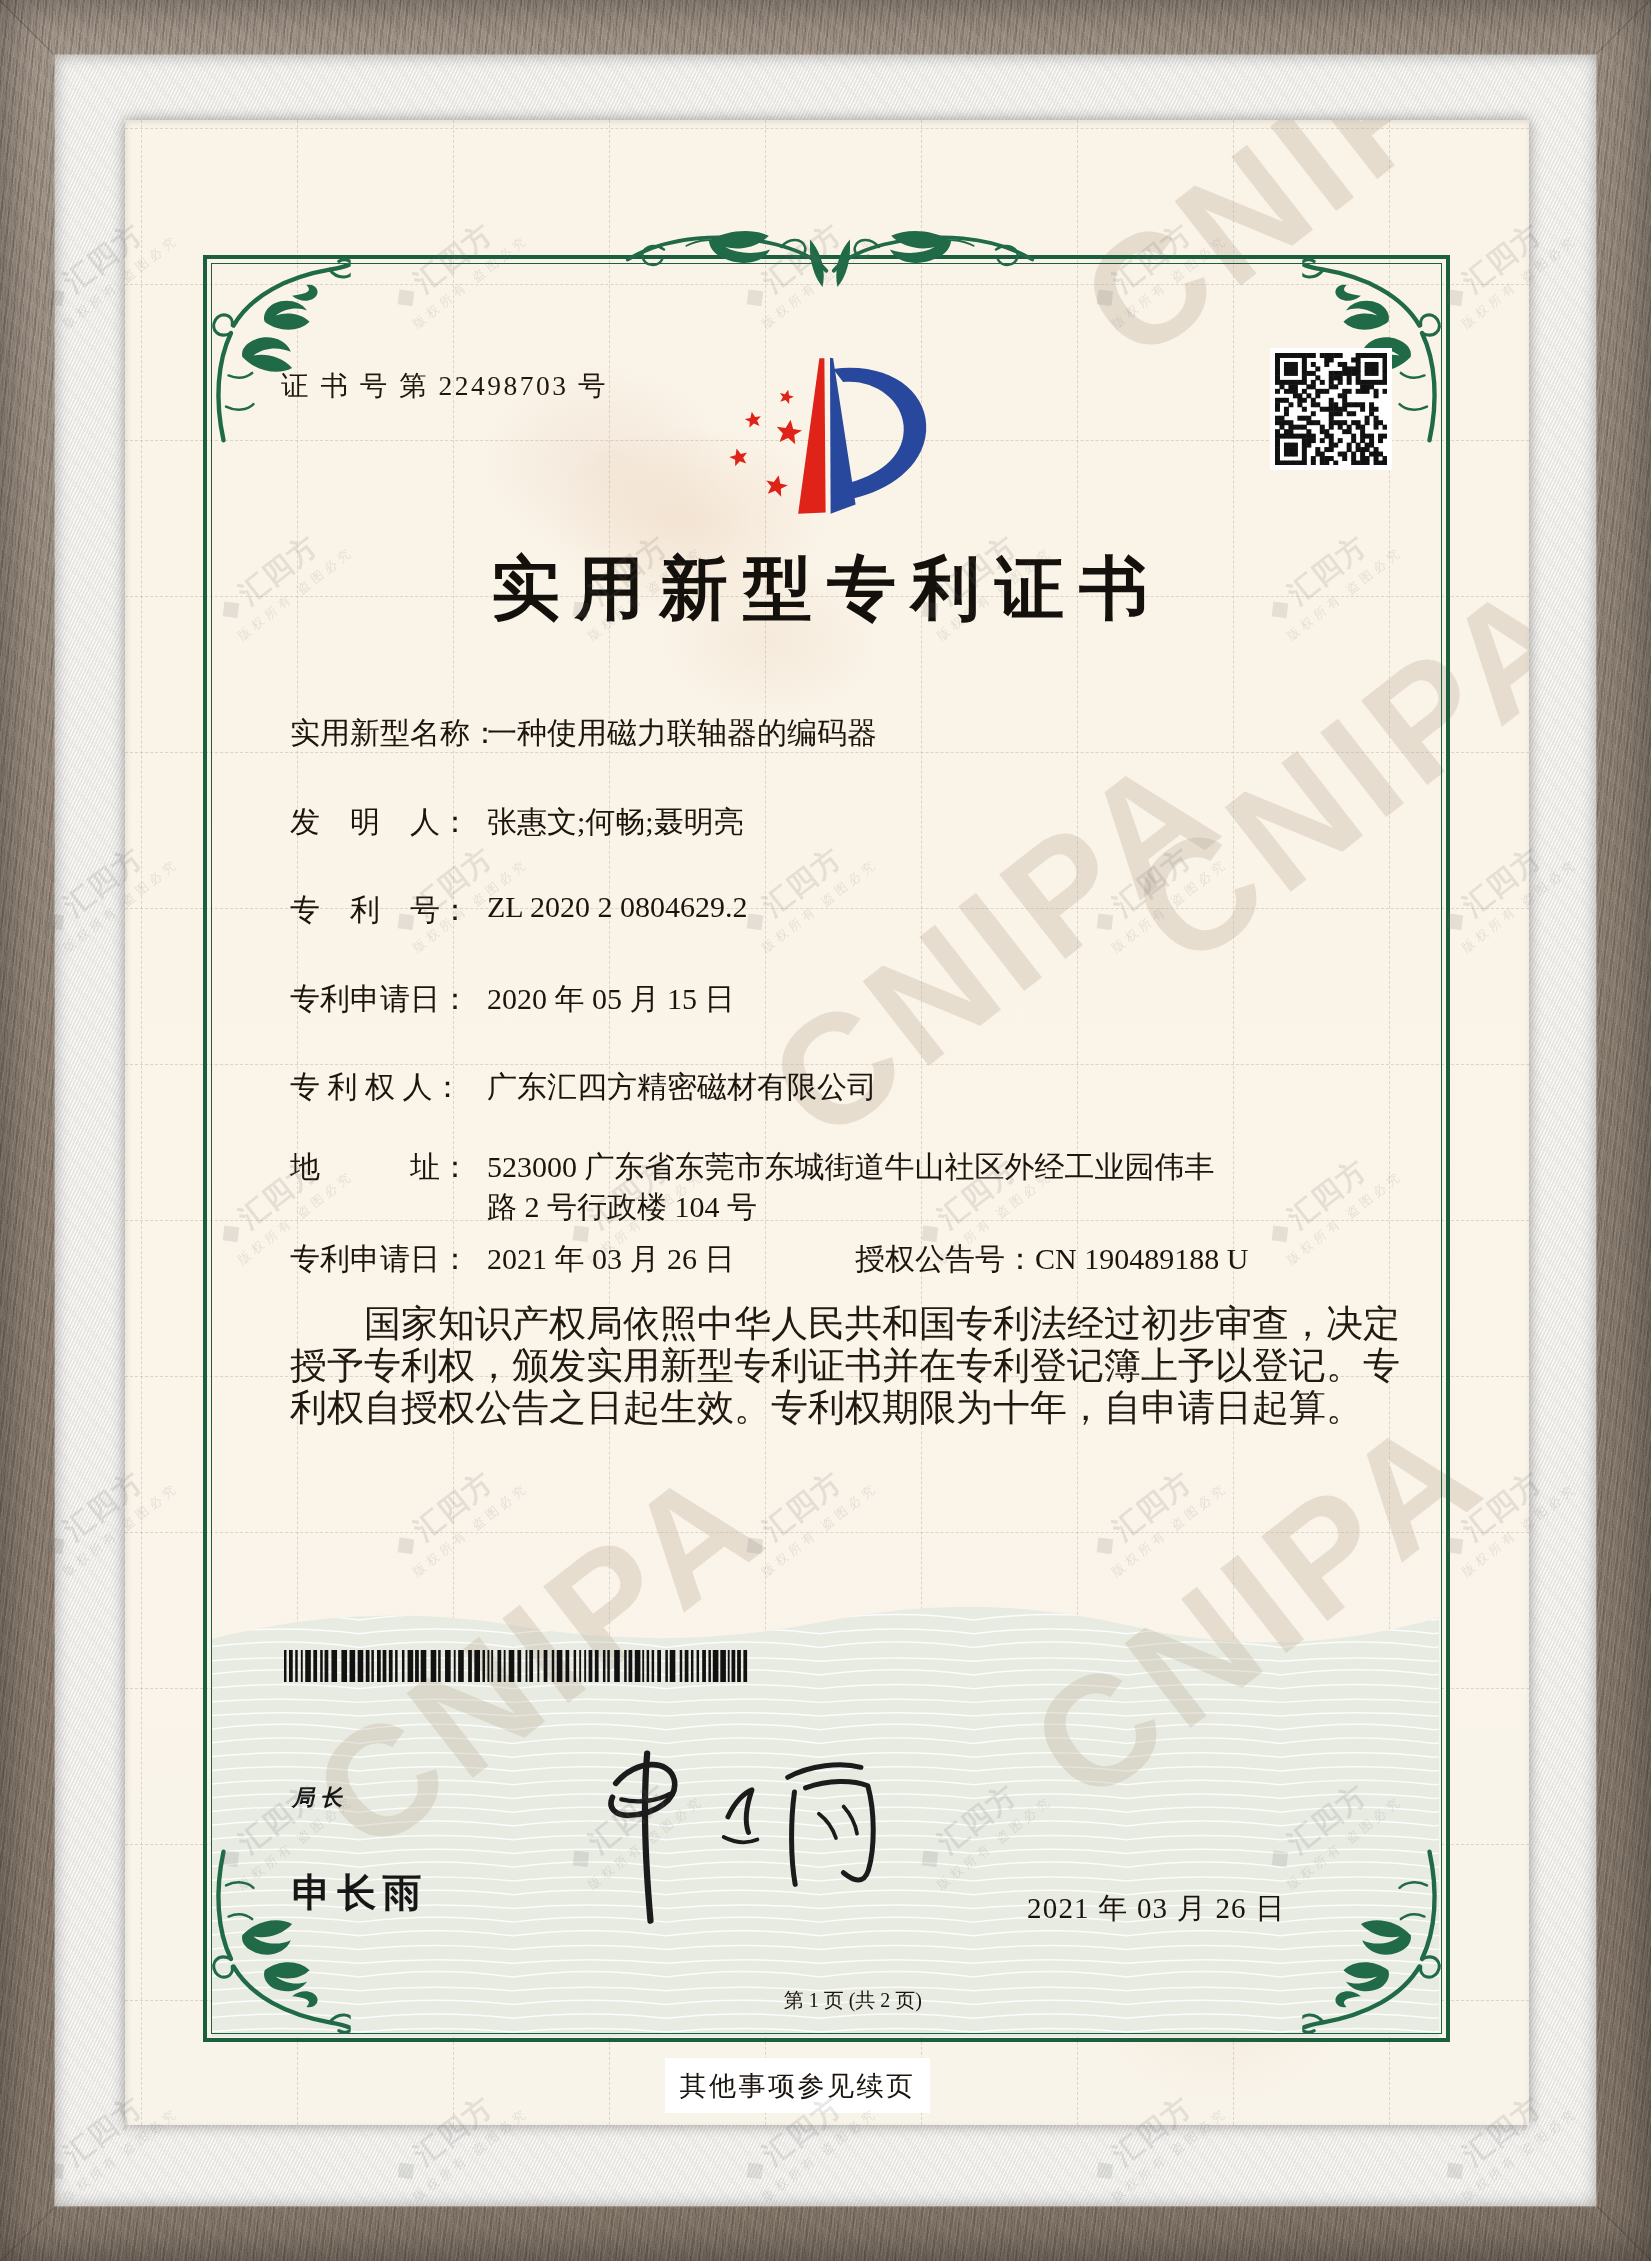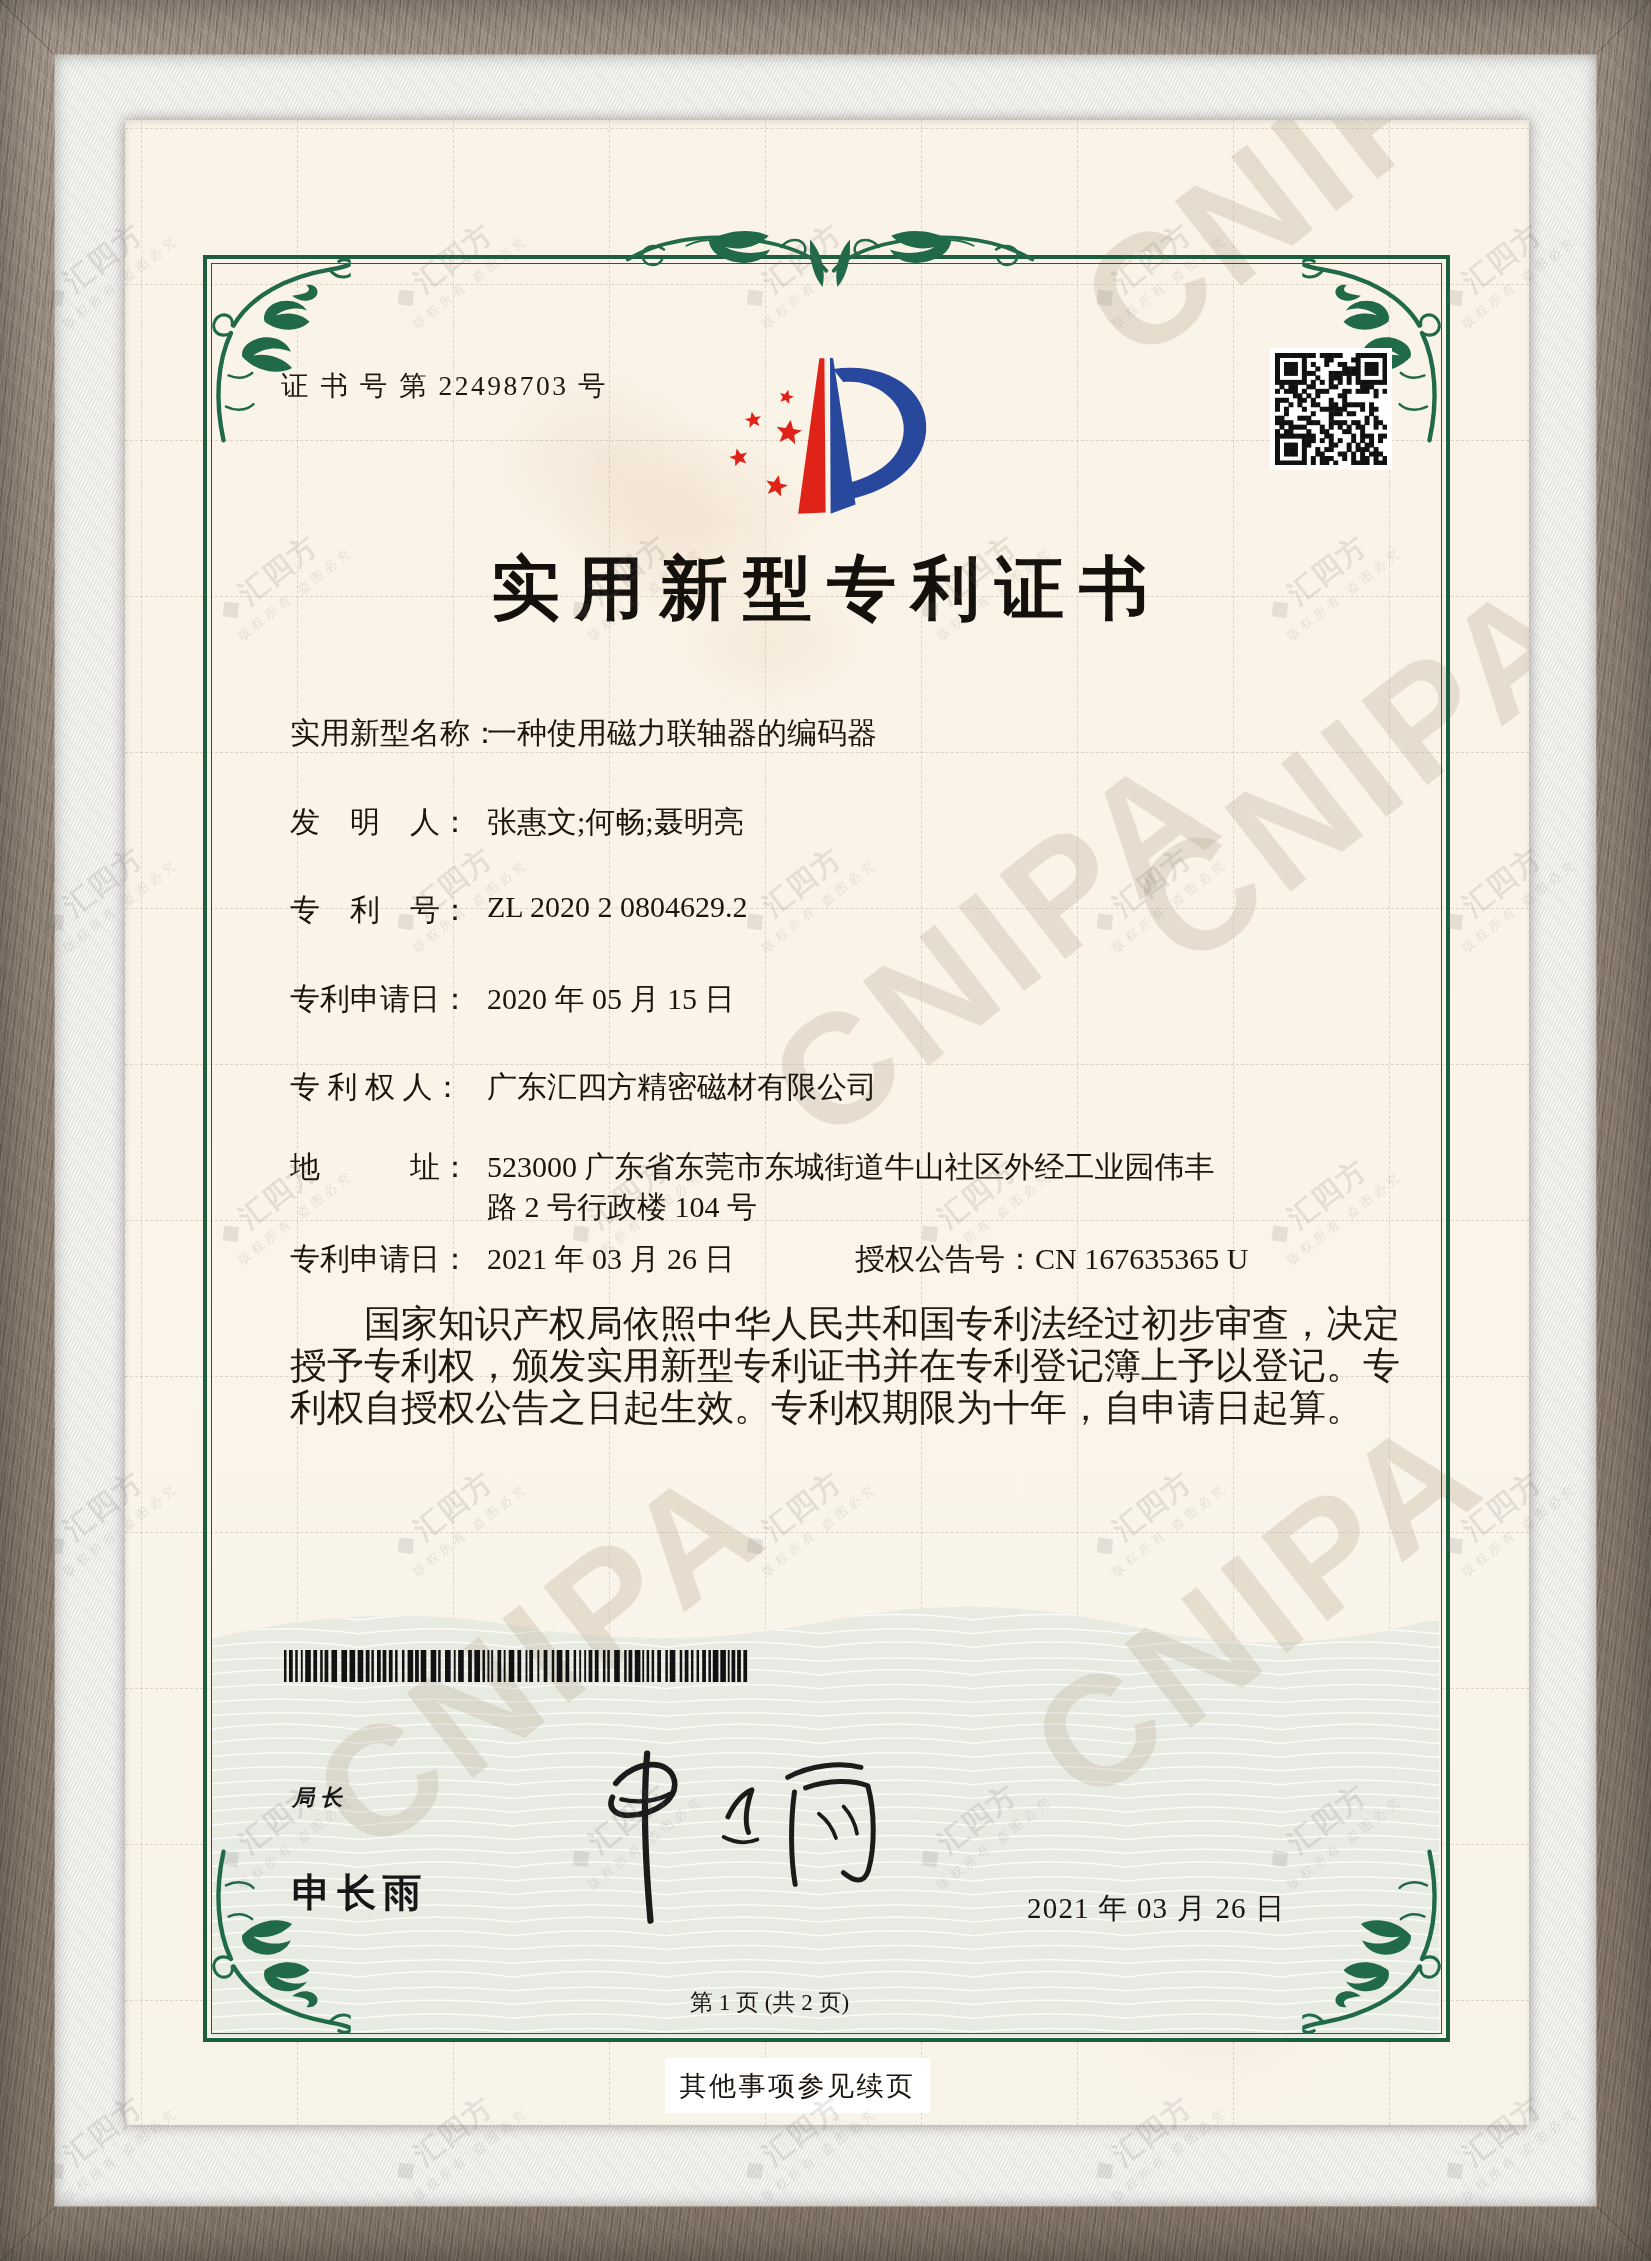--- a/index.html
+++ b/index.html
@@ -58,21 +58,21 @@
   .row .lab2{position:absolute;left:730px;}
   .body-text{position:absolute;left:165px;top:1183px;width:1110px;font-size:37px;
     line-height:42px;color:#221a12;text-align:justify;}
   .body-text p{margin:0 0 2.5px 0;text-indent:2em;}
   .barcode{position:absolute;left:159px;top:1530px;width:465px;height:32px;}
   .hei{font-family:"Liberation Sans","DejaVu Sans",sans-serif;font-weight:700;}
   .director-title{position:absolute;left:167px;top:1663px;font-size:22px;letter-spacing:6.2px;color:#161616;font-style:italic;}
   .director-name{position:absolute;left:167px;top:1746px;font-size:39px;letter-spacing:6.2px;color:#161616;}
   .sig-svg{position:absolute;left:465px;top:1621px;width:337px;height:187px;}
   .issue-date{position:absolute;left:902px;top:1769px;font-size:29px;letter-spacing:1.2px;color:#1a140e;}
-  .page-info{position:absolute;left:565px;top:1867px;width:250px;text-align:left;font-size:23px;color:#1a140e;}
+  .page-info{position:absolute;left:547px;top:1867px;width:250px;text-align:right;font-size:20px;color:#1a140e;}
   .footer-box{position:absolute;left:540px;top:1938px;width:265px;height:55px;background:#ffffff;
     display:flex;align-items:center;justify-content:center;}
   .footer-box span{font-size:27px;letter-spacing:2.5px;color:#1a140e;}
   #wm-layer{position:absolute;left:0;top:0;width:1651px;height:2261px;pointer-events:none;}
   .wm-tile{position:absolute;transform:rotate(-38deg);opacity:.15;color:#6a6a6a;
     font-family:"Liberation Sans","DejaVu Sans",sans-serif;text-align:left;white-space:nowrap;}
   .wm-row{font-size:29px;font-weight:bold;letter-spacing:1.2px;}
   .wm-dia{display:inline-block;font-size:27.5px;margin-right:5px;}
   .wm-sub{font-size:12.5px;letter-spacing:4.4px;margin-top:1.2px;}
 </style>
@@ -584,21 +584,21 @@
     <div class="row" style="top:1027px">
       <span class="lab">地　　　址：</span>
       <span class="val">523000 广东省东莞市东城街道牛山社区外经工业园伟丰</span>
     </div>
     <div class="row" style="top:1067px">
       <span class="val">路 2 号行政楼 104 号</span>
     </div>
     <div class="row" style="top:1119px">
       <span class="lab">专利申请日：</span>
       <span class="val">2021 年 03 月 26 日</span>
-      <span class="lab2"><span>授权公告号：</span><span>CN 167635365 U</span></span>
+      <span class="lab2"><span>授权公告号：</span><span>CN 190489188 U</span></span>
     </div>
 
     <div class="body-text">
       <p>国家知识产权局依照中华人民共和国专利法经过初步审查，决定授予专利权，颁发实用新型专利证书并在专利登记簿上予以登记。专利权自授权公告之日起生效。专利权期限为十年，自申请日起算。</p>
     </div>
 
     <svg class="barcode" id="bar-svg" viewBox="0 0 745 52" preserveAspectRatio="none">
         <rect x="0" y="0" width="4" height="52" fill="#111"></rect>
         <rect x="8" y="0" width="6" height="52" fill="#111"></rect>
         <rect x="18" y="0" width="4" height="52" fill="#111"></rect>

